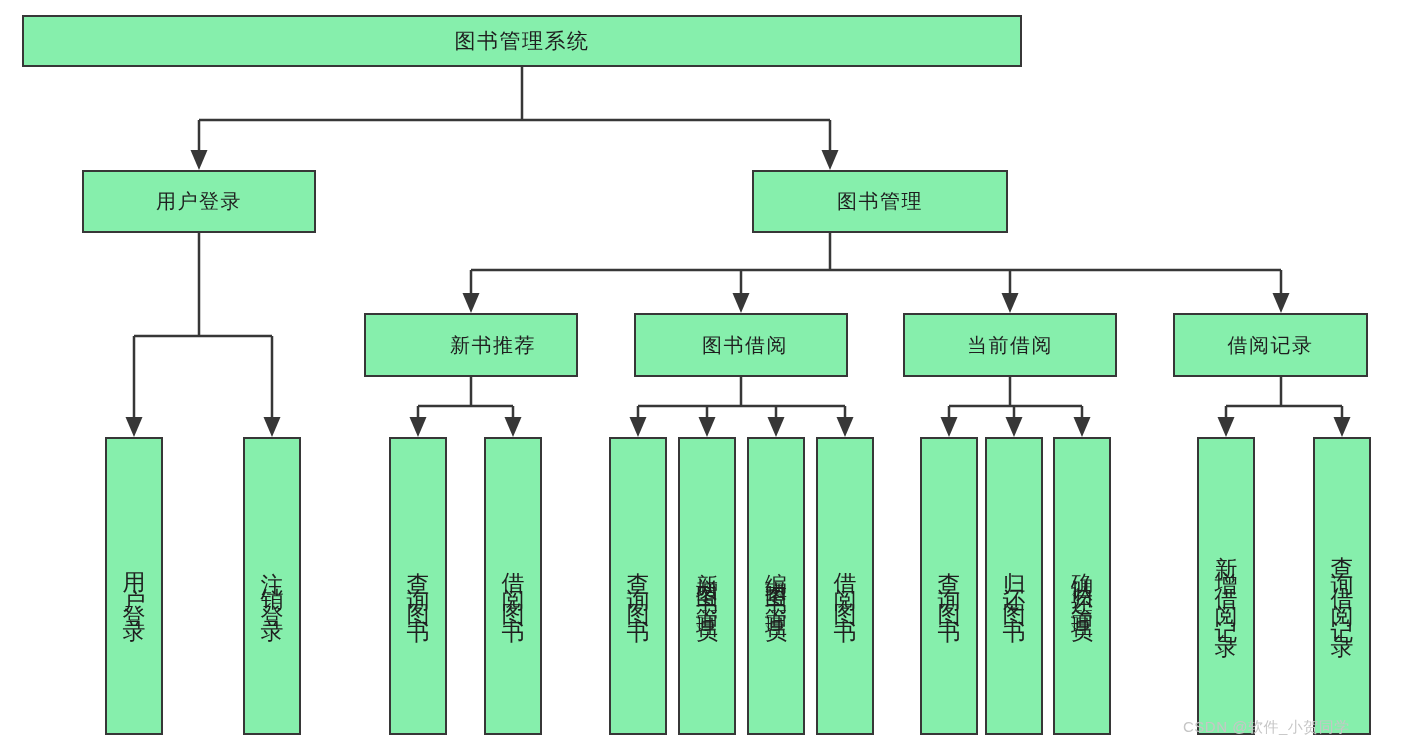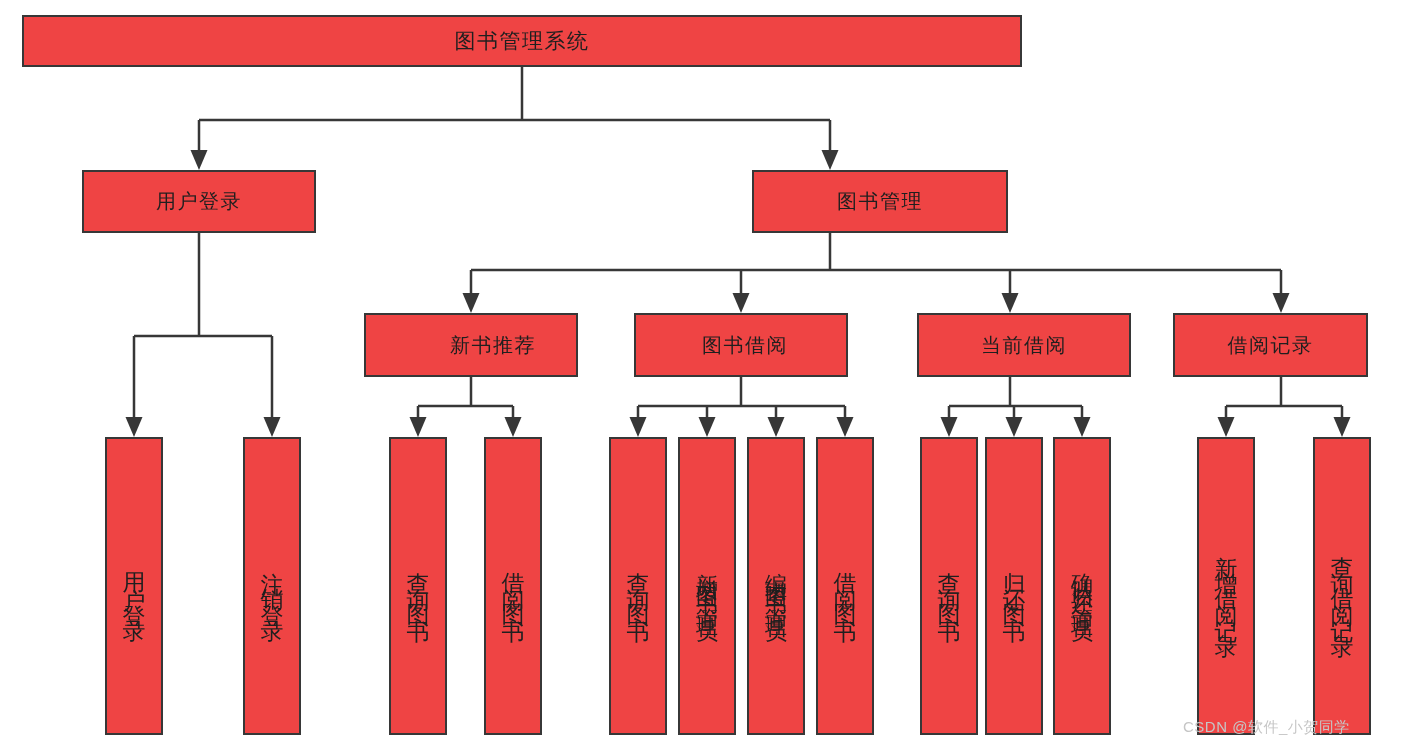--- a/index.html
+++ b/index.html
@@ -2,21 +2,21 @@
 <html><head>
 <meta charset="utf-8">
 <style>
   html,body{margin:0;padding:0;background:#ffffff;}
   #stage{
     position:relative;width:1405px;height:747px;background:#ffffff;overflow:hidden;
     font-family:"Liberation Sans",sans-serif;color:#1f1f1f;
   }
   #connectors{position:absolute;left:0;top:0;width:1405px;height:747px;}
   .box{
-    position:absolute;box-sizing:border-box;background:#ef4444;
+    position:absolute;box-sizing:border-box;background:#86efac;
     border:2.5px solid #373737;display:flex;align-items:center;justify-content:center;
     text-align:left;
   }
   .hbox{font-size:20px;letter-spacing:1.5px;font-weight:500;}
   .root{left:22px;top:15px;width:1000px;height:52px;font-size:21px;}
   .lvl2{top:170px;height:63px;}
   .lvl3{top:313px;height:64px;}
   .leaf{
     top:437px;width:58px;height:298px;
     writing-mode:vertical-rl;text-orientation:mixed;
@@ -73,21 +73,21 @@
     </g>
   </svg>
 
   <div class="box hbox root">图书管理系统</div>
 
   <div class="box hbox lvl2" style="left:82px;width:234px;">用户登录</div>
   <div class="box hbox lvl2" style="left:752px;width:256px;">图书管理</div>
 
   <div class="box hbox lvl3" style="left:364px;width:214px;padding-left:44px;">新书推荐</div>
   <div class="box hbox lvl3" style="left:634px;width:214px;padding-left:8px;">图书借阅</div>
-  <div class="box hbox lvl3" style="left:903px;width:214px;margin-left:14px;">当前借阅</div>
+  <div class="box hbox lvl3" style="left:903px;width:214px;">当前借阅</div>
   <div class="box hbox lvl3" style="left:1173px;width:195px;">借阅记录</div>
 
   <div class="box leaf" style="left:105px;">用户登录</div>
   <div class="box leaf" style="left:243px;">注销登录</div>
 
   <div class="box leaf" style="left:389px;">查询图书</div>
   <div class="box leaf" style="left:484px;">借阅图书</div>
 
   <div class="box leaf" style="left:609px;">查询图书</div>
   <div class="box leaf long" style="left:678px;">新增图书（管理员）</div>

